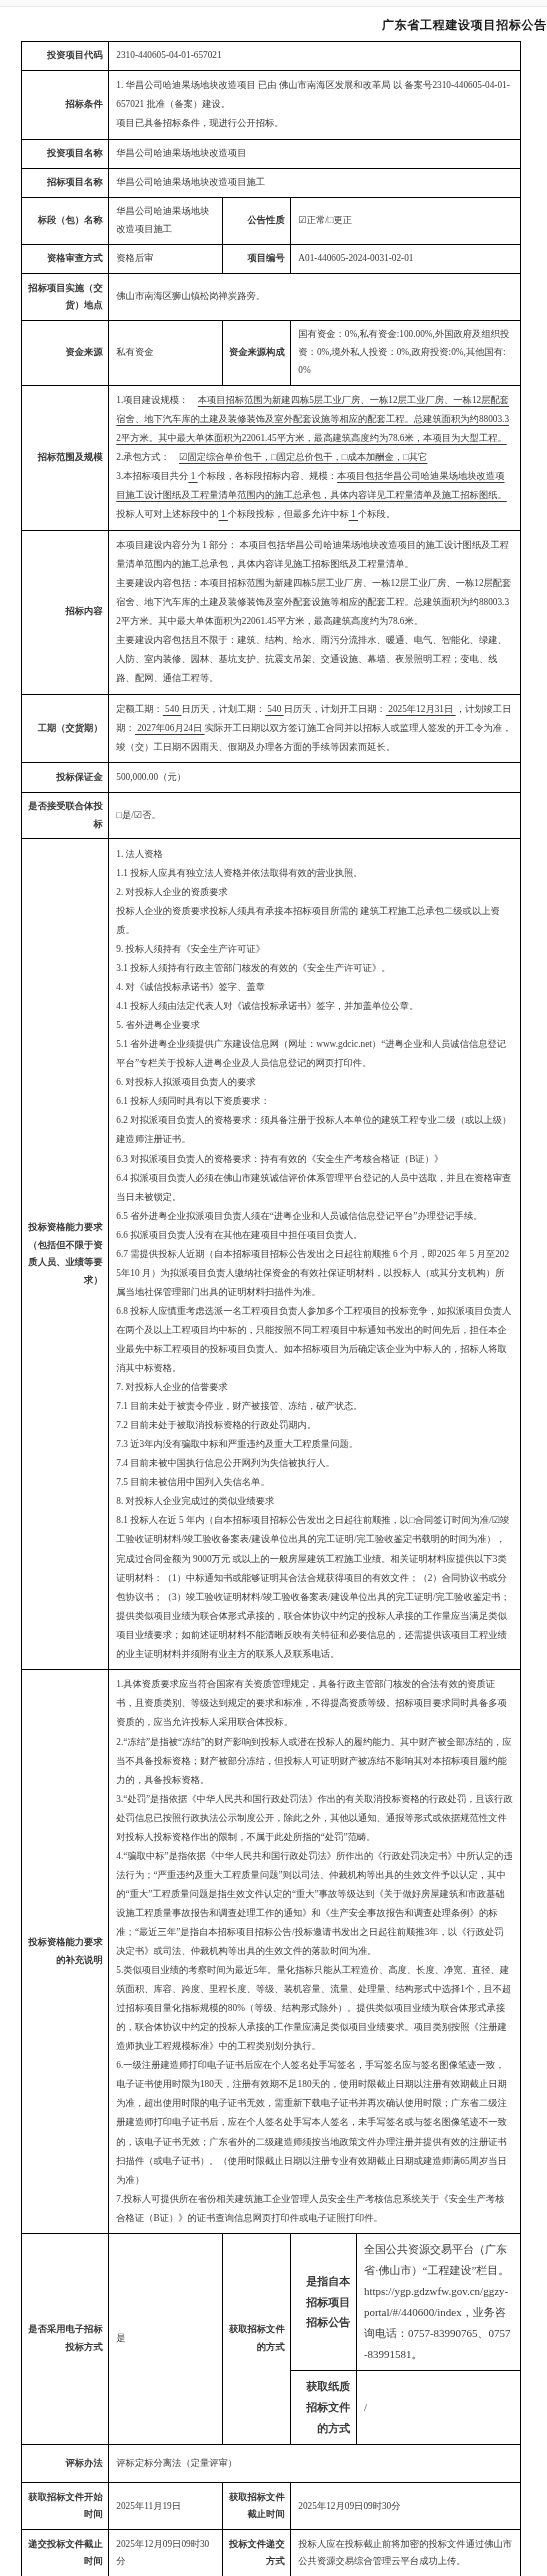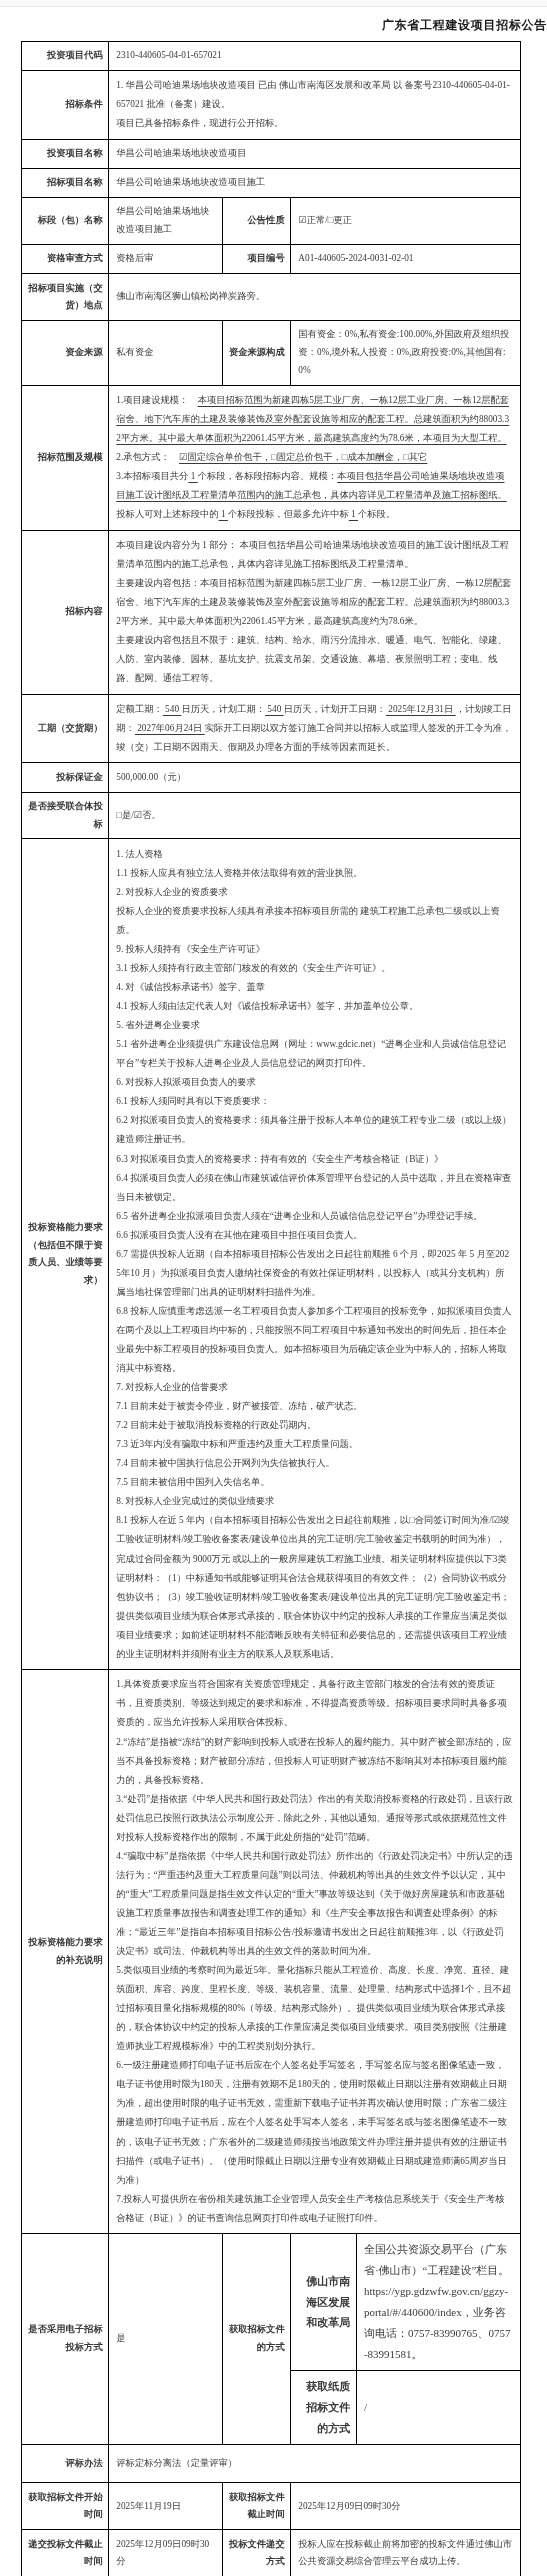--- a/index.html
+++ b/index.html
@@ -177,21 +177,21 @@
       </tr>
 
       <tr>
         <td class="lbl">是否采用电子招标投标方式</td>
         <td class="val center">是</td>
         <td class="lbl">获取招标文件的方式</td>
         <td class="nested">
           <table class="sub">
             <tbody>
                 <tr>
-              <td class="lbl sub-lbl">佛山市南海区发展和改革局</td>
+              <td class="lbl sub-lbl">是指自本招标项目招标公告</td>
               <td class="val left">全国公共资源交易平台（广东省·佛山市）“工程建设”栏目。https://ygp.gdzwfw.gov.cn/ggzy-portal/#/440600/index，业务咨询电话：0757-83990765、0757-83991581。</td>
             </tr>
             <tr>
               <td class="lbl sub-lbl pad-tall">获取纸质招标文件的方式</td>
               <td class="val center">/</td>
             </tr>
           </tbody>
             </table>
         </td>
       </tr>

